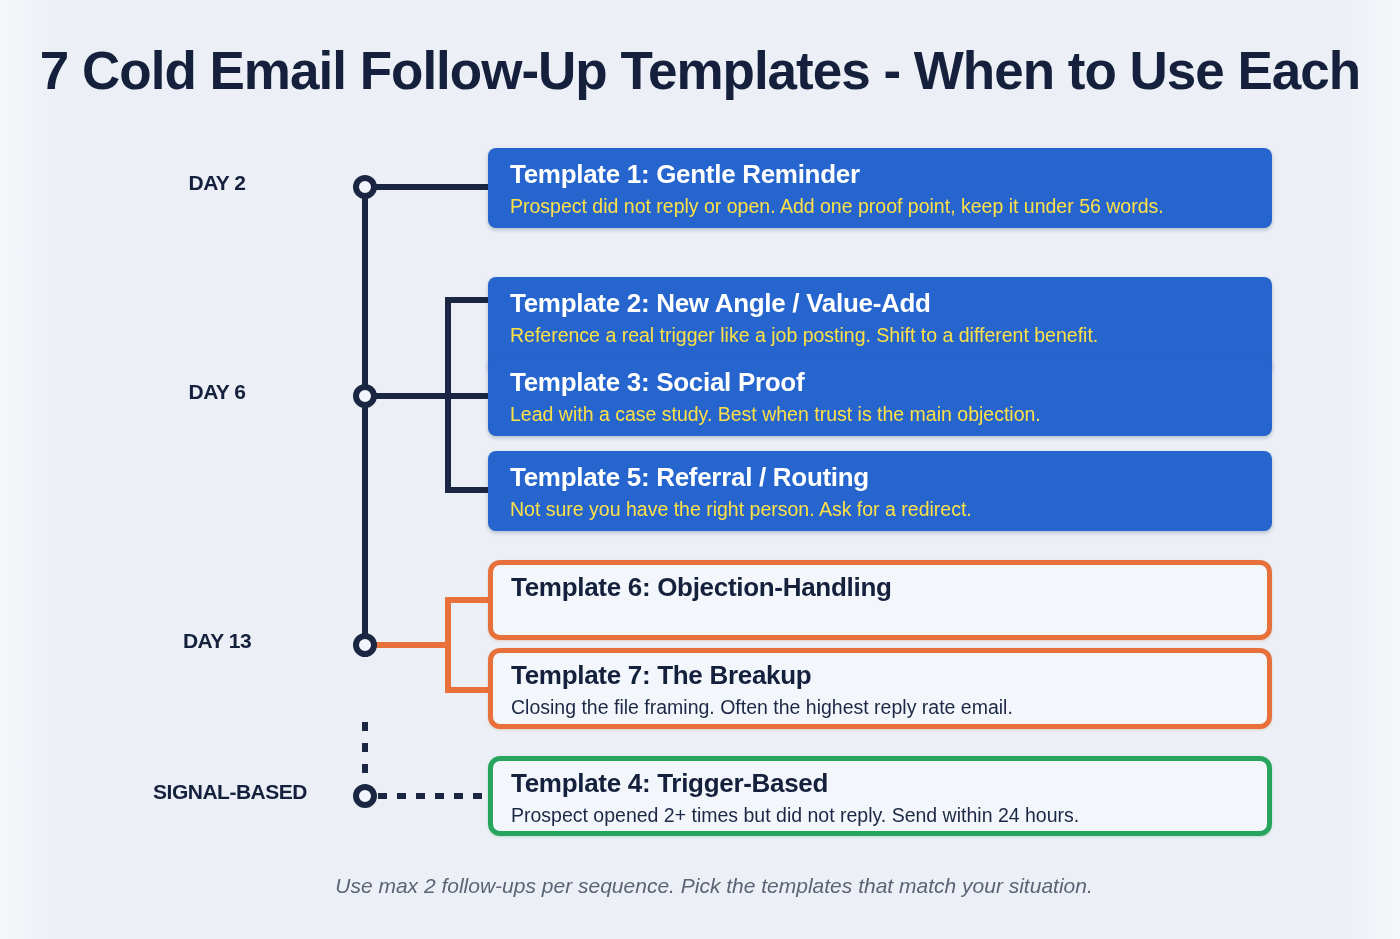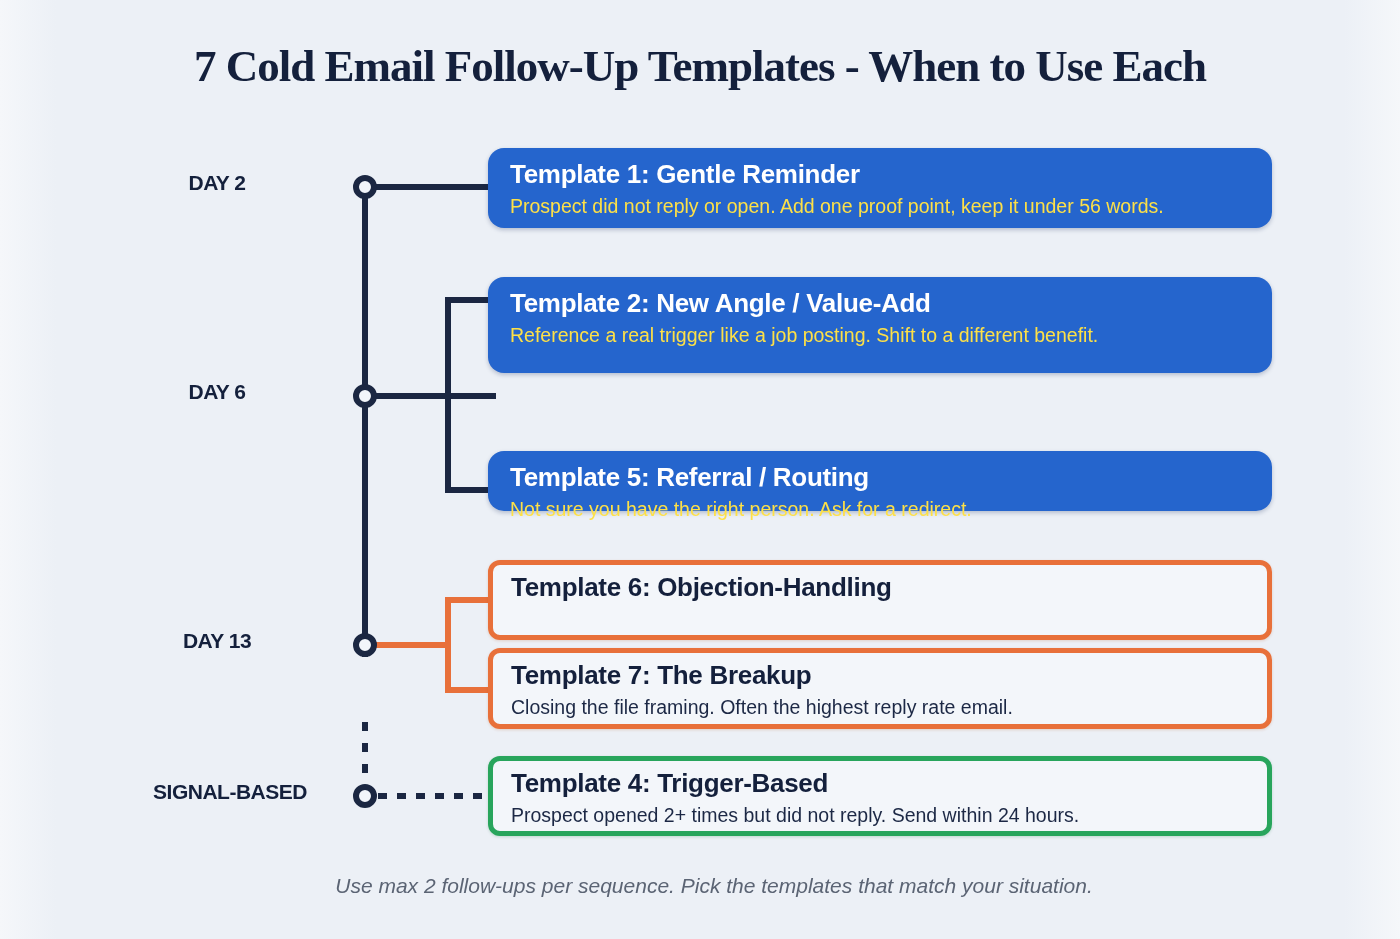--- a/index.html
+++ b/index.html
@@ -12,25 +12,24 @@
   .canvas {
     position: relative;
     width: 1400px;
     height: 939px;
     background: linear-gradient(90deg, #f5f7fa 0%, #ecf0f6 4%, #ecf0f6 96%, #f5f7fa 100%);
   }
   .title {
     position: absolute;
     top: 40px; left: 0; right: 0;
     text-align: center;
-    font-size: 45px;
+    font-size: 53px;
     font-weight: bold;
     letter-spacing: -1px;
     color: #14203c;
-    font-family: Liberation Serif, serif;
   }
   
   .hline, .vline { position: absolute; }
   .hline { height: 6px; background: #1b2742; }
   .vline { width: 6px; background: #1b2742; }
   .hline.orange, .vline.orange { background: #e8703a; }
   .vline.dashed {
     background: repeating-linear-gradient(180deg, #1b2742 0 9px, transparent 9px 21px);
   }
   .hline.dotted {
@@ -52,21 +51,21 @@
     font-size: 21px;
     font-weight: bold;
     letter-spacing: -0.5px;
     color: #14203c;
   }
   
   .card {
     position: absolute;
     left: 488px;
     width: 784px;
-    border-radius: 16px;
+    border-radius: 8px;
     padding: 11px 22px 10px 22px;
     z-index: 2;
   }
   .card.blue {
     background: #2565cd;
     box-shadow: 0 2px 4px rgba(20, 40, 90, 0.25);
   }
   .card.blue .card-title { color: #ffffff; }
   .card.blue .card-desc { color: #fde047; }
   .card.outline {
@@ -137,22 +136,26 @@
   <div class="card blue" style="top:148px; height:80px;">
     <div class="card-title">Template 1: Gentle Reminder</div>
     <div class="card-desc">Prospect did not reply or open. Add one proof point, keep it under 56 words.</div>
   </div>
 
   <div class="card blue" style="top:277px; height:96px;">
     <div class="card-title">Template 2: New Angle / Value-Add</div>
     <div class="card-desc">Reference a real trigger like a job posting. Shift to a different benefit.</div>
   </div>
 
+  <div class="card blue" style="top:356px; height:80px;">
+    <div class="card-title">Template 3: Social Proof</div>
+    <div class="card-desc">Lead with a case study. Best when trust is the main objection.</div>
+  </div>
 
-  <div class="card blue" style="top:451px; height:60px;">
+  <div class="card blue" style="top:451px; height:80px;">
     <div class="card-title">Template 5: Referral / Routing</div>
     <div class="card-desc">Not sure you have the right person. Ask for a redirect.</div>
   </div>
 
   <div class="card outline outline-orange" style="top:560px; height:80px;border-radius:12px;">
     <div class="card-title">Template 6: Objection-Handling</div>
   </div>
 
   <div class="card outline outline-orange" style="top:648px; height:81px;">
     <div class="card-title">Template 7: The Breakup</div>

